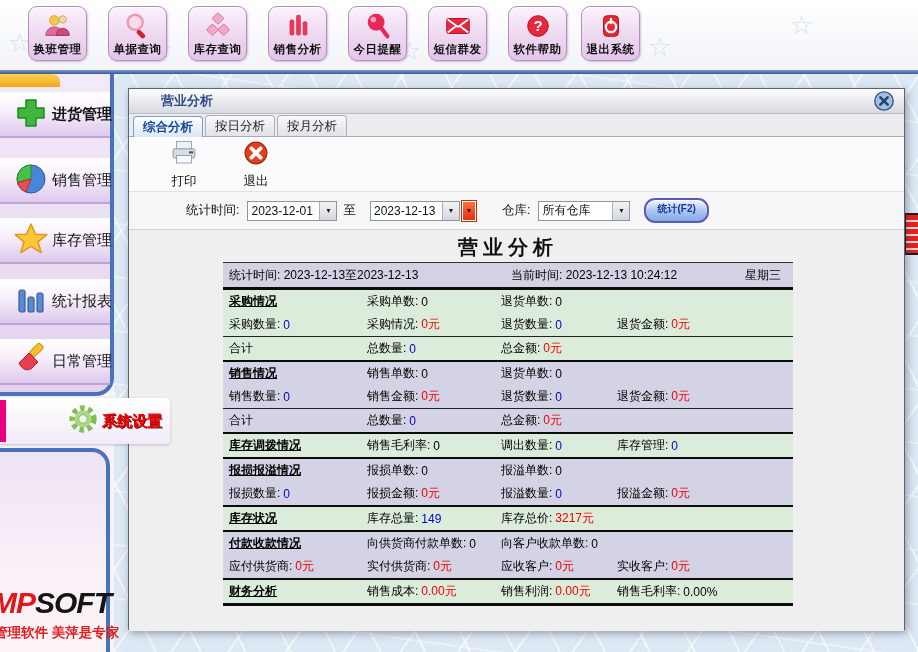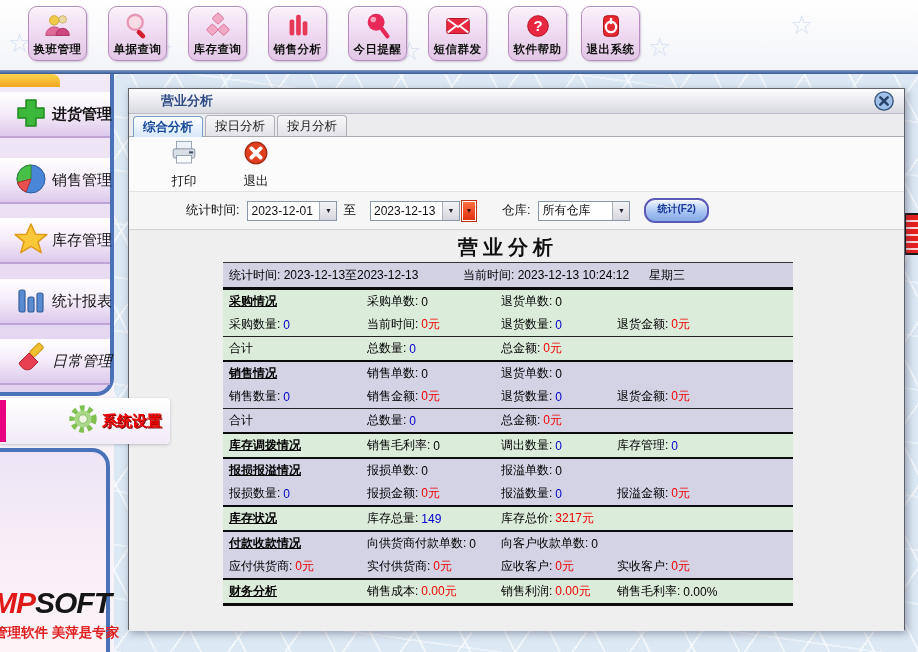--- a/index.html
+++ b/index.html
@@ -99,21 +99,21 @@
     color:#18389a;font-weight:bold;font-size:10px;box-shadow:inset 0 1px 1px #fff;white-space:nowrap;}
   .pill.f2{margin-left:14px;}
   .pill.f3{margin-left:16px;}
 
   
   .dlg-content{position:relative;height:401px;background:#efefef;}
   .report{position:absolute;left:94px;top:4px;width:570px;}
   .report-title{text-align:center;font-family:"DejaVu Serif","Liberation Serif",serif;
     font-size:20px;font-weight:bold;letter-spacing:5px;color:#101010;height:28px;line-height:26px;}
   .t-head{display:flex;align-items:center;height:24px;background:#d2d2e4;
-    border-top:1px solid #333;border-bottom:3px solid #0c0c0c;font-size:12px;}
+    border-top:1px solid #333;border-bottom:3px solid #0c0c0c;font-size:12px;gap:48px;}
   .h-left{padding-left:6px;width:240px;box-sizing:border-box;}
   .h-mid{width:186px;}
   .h-right{flex:1;}
   .t-sec{border-bottom:2px solid #0c0c0c;}
   .t-sec:last-child{border-bottom:3px solid #0c0c0c;}
   .t-sec.green{background:#dcecdb;}
   .t-sec.lav{background:#d3d3e5;}
   .t-row{display:flex;align-items:center;height:23px;font-size:12px;}
   .t-row.line{border-top:1px solid #222;}
   .t-cell{display:flex;align-items:center;white-space:nowrap;}
@@ -245,21 +245,21 @@
       <div class="side-item" style="top: 205px;">
         <span><svg viewBox="0 0 36 36" style="width: 36px; height: 36px; margin-left: 13px; flex: 0 0 auto;">
             <g fill="#5a8ad0" stroke="#33609c" stroke-width="1.2">
               <rect x="6" y="8" width="6" height="22" rx="2"></rect>
               <rect x="15" y="15" width="6" height="15" rx="2"></rect>
               <rect x="24" y="11" width="6" height="19" rx="2"></rect>
             </g>
           </svg></span>
         <span class="side-label">统计报表</span>
       </div>
-      <div class="side-item" style="top: 265px; font-style: italic;">
+      <div class="side-item" style="top: 265px;">
         <span><svg viewBox="0 0 36 36" style="width: 36px; height: 36px; margin-left: 13px; flex: 0 0 auto;">
             <rect x="20" y="1" width="7" height="14" rx="2" transform="rotate(45 23.5 8)" fill="#f0c030" stroke="#c89010"></rect>
             <path d="M6 21l10-10 9 9-6 6c-4 3.5-10 2-13-5z" fill="#e84050" stroke="#b02030"></path>
           </svg></span>
         <span class="side-label">日常管理</span>
       </div>
     </div>
   <div class="settings-strip">
     <span class="magenta-bar"></span>
     <span id="gear-slot"><svg viewBox="0 0 36 36">
@@ -349,21 +349,21 @@
                   <span class="val">0</span>
                 </span>
                 <span class="t-cell"></span>
               </div>
               <div class="t-row">
                 <span class="t-cell">
                   <span>采购数量:</span>
                   <span class="val c-b">0</span>
                 </span>
                 <span class="t-cell">
-                  <span>当前时间:</span>
+                  <span>采购情况:</span>
                   <span class="val c-r">0元</span>
                 </span>
                 <span class="t-cell">
                   <span>退货数量:</span>
                   <span class="val c-b">0</span>
                 </span>
                 <span class="t-cell">
                   <span>退货金额:</span>
                   <span class="val c-r">0元</span>
                 </span>

